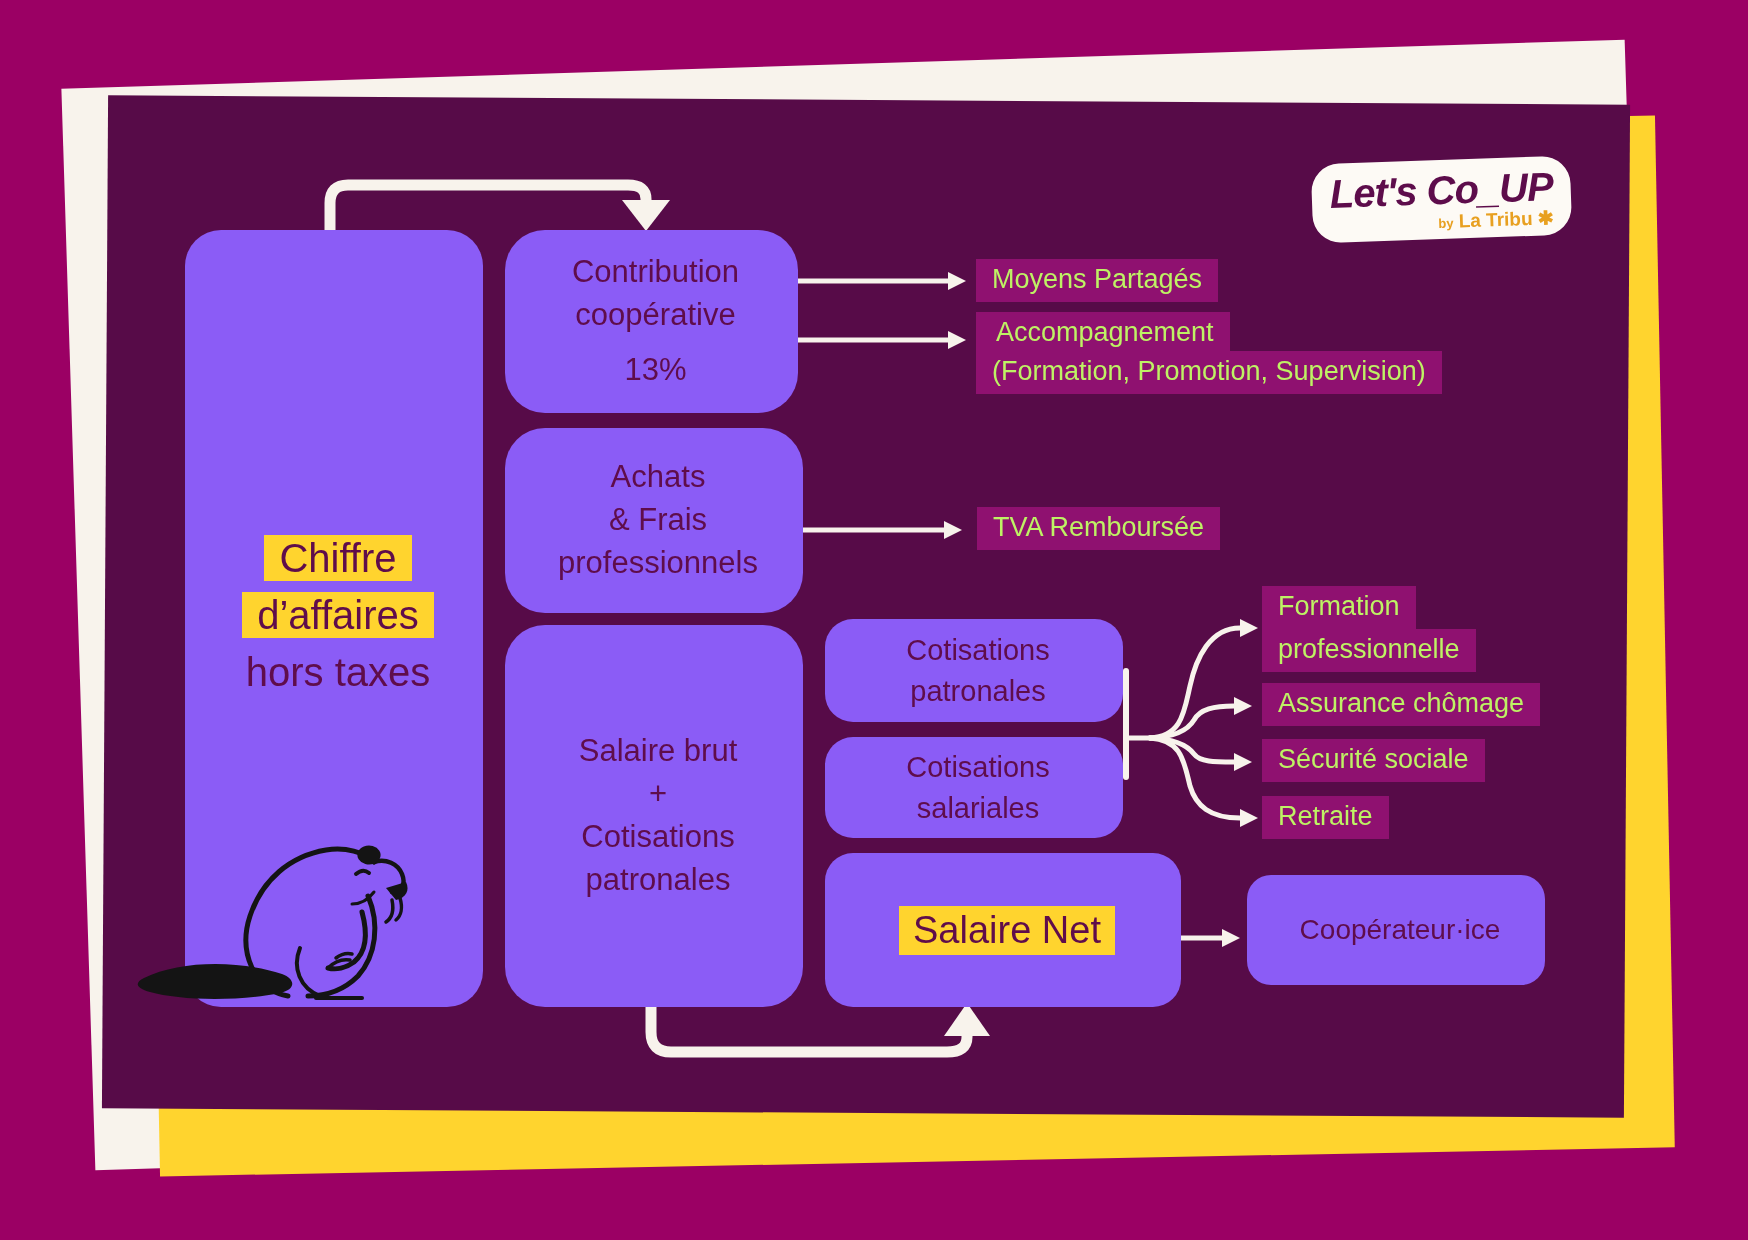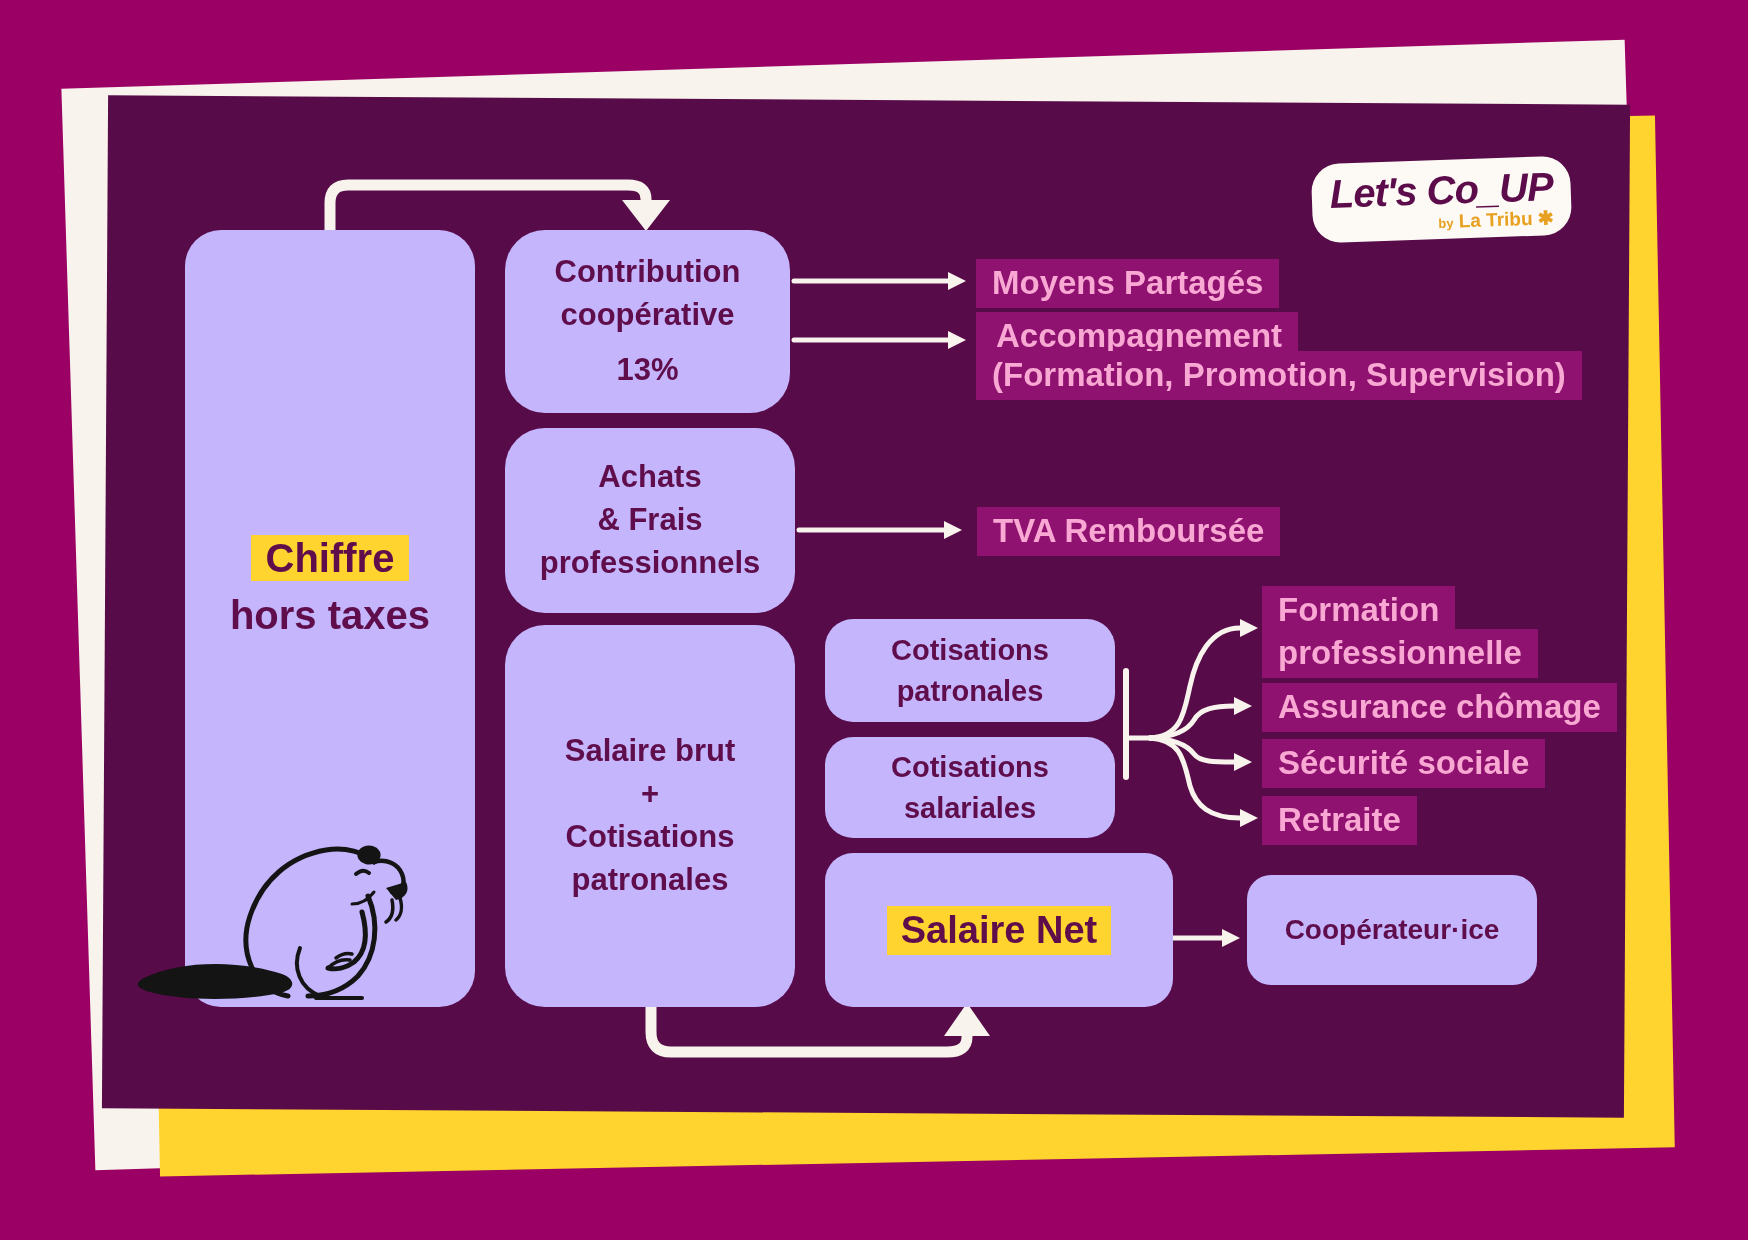--- a/index.html
+++ b/index.html
@@ -7,44 +7,44 @@
          font-family:"Liberation Sans", sans-serif;}
   
   .card{position:absolute;}
   .card-white{left:78px;top:64px;width:1564px;height:1082px;background:#f8f3ec;
               transform:rotate(-1.8deg);}
   .card-yellow{left:150px;top:130px;width:1515px;height:1032px;background:#ffd42e;
                transform:rotate(-1.1deg);}
   .panel{left:105px;top:100px;width:1522px;height:1013px;background:#570b48;
          transform:rotate(0.35deg);}
   
-  .box{position:absolute;background:#c4b5fd;display:flex;flex-direction:column;
-       align-items:center;justify-content:center;color:#5f0d4b;font-weight:bold;
-       text-align:center;}
+  .box{position:absolute;background:#8b5cf6;display:flex;flex-direction:column;
+       align-items:center;justify-content:center;color:#5f0d4b;font-weight:normal;
+       text-align:center;padding-left:8px;}
   .box .bline{line-height:1.38;}
   .rounded36{border-radius:36px;}
   .rounded40{border-radius:40px;}
   .rounded28{border-radius:28px;}
   .rounded24{border-radius:24px;}
   #revenue-box{left:185px;top:230px;width:290px;height:777px;justify-content:flex-start;}
   #revenue-text{margin-top:300px;font-size:40px;line-height:1.42;}
   #revenue-text .hl{background:#ffd42e;padding:1px 15px;}
   #revenue-text .nohl{padding:1px 4px;}
   #contribution-box{left:505px;top:230px;width:285px;height:183px;font-size:31px;}
   #contribution-box .pct{margin-top:13px;}
   #achats-box{left:505px;top:428px;width:290px;height:185px;font-size:31px;}
   #salairebrut-box{left:505px;top:625px;width:290px;height:382px;font-size:31px;}
   #cotpat-box{left:825px;top:619px;width:290px;height:103px;font-size:29px;}
   #cotsal-box{left:825px;top:737px;width:290px;height:101px;font-size:29px;}
   #salairenet-box{left:825px;top:853px;width:348px;height:154px;font-size:38px;}
   #salairenet-box .hl{background:#ffd42e;padding:3px 14px;}
   #cooperateur-box{left:1247px;top:875px;width:290px;height:110px;font-size:28px;}
   
-  .lbl{position:absolute;background:#8f1170;color:#f9a8d4;font-weight:bold;
-       font-size:33px;line-height:1.0;padding:7px 16px 9px 16px;white-space:nowrap;}
+  .lbl{position:absolute;background:#8f1170;color:#bef264;font-weight:normal;
+       font-size:27px;line-height:1.0;padding:7px 16px 9px 16px;white-space:nowrap;}
   #lbl-moyens{left:976px;top:259px;}
   #lbl-accomp1{left:976px;top:312px;padding-left:20px;}
   #lbl-accomp2{left:976px;top:351px;}
   #lbl-tva{left:977px;top:507px;}
   #lbl-formation1{left:1262px;top:586px;}
   #lbl-formation2{left:1262px;top:629px;}
   #lbl-assurance{left:1262px;top:683px;}
   #lbl-securite{left:1262px;top:739px;}
   #lbl-retraite{left:1262px;top:796px;}
   
@@ -100,20 +100,21 @@
       <polygon points="1234,753 1234,771 1252,762"></polygon>
       <polygon points="1240,809 1240,827 1258,818"></polygon>
       <polygon points="1222,929 1222,947 1240,938"></polygon>
       <polygon points="944,1036 990,1036 967,1003"></polygon>
     </g>
   </svg>
 
   <div class="box rounded36" id="revenue-box">
     <div id="revenue-text">
       <div class="rev-line"><span class="hl">Chiffre</span></div>
+      <div class="rev-line"><span class="hl">d’affaires</span></div>
       <div class="rev-line"><span class="nohl">hors taxes</span></div>
     </div>
   </div>
 
   <svg id="beaver" width="330" height="215" viewBox="0 0 330 215">
     <g stroke="#141414" fill="none" stroke-linecap="round">
       <path d="M244,62 C256,58 268,64 272,74 C276,84 272,92 262,92" stroke-width="4.5"></path>
       <path d="M158,196 C124,190 108,152 120,116 C132,80 160,56 196,50 C216,47 234,52 244,62" stroke-width="5"></path>
       <path d="M226,74 q7,-6 13,-1" stroke-width="4"></path>
       <path d="M244,92 C238,100 230,104 222,104" stroke-width="3"></path>

